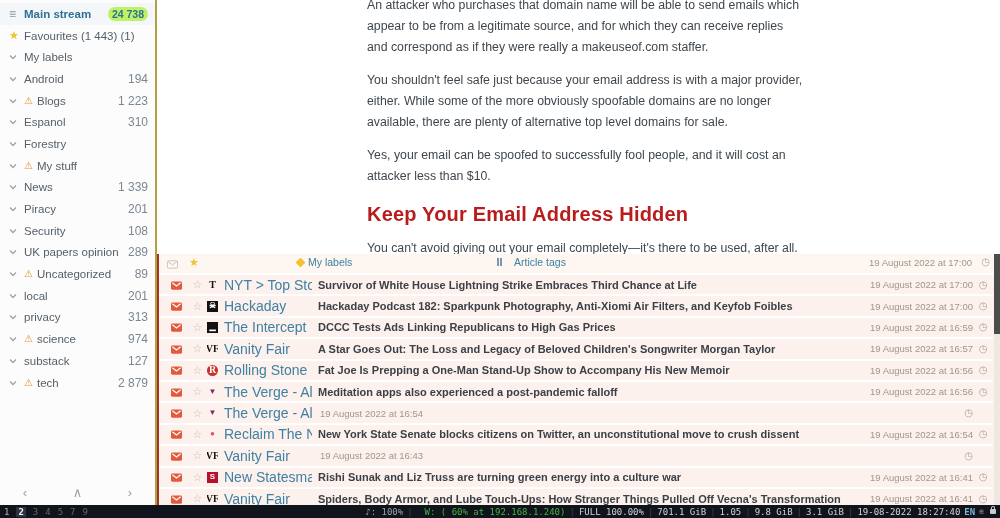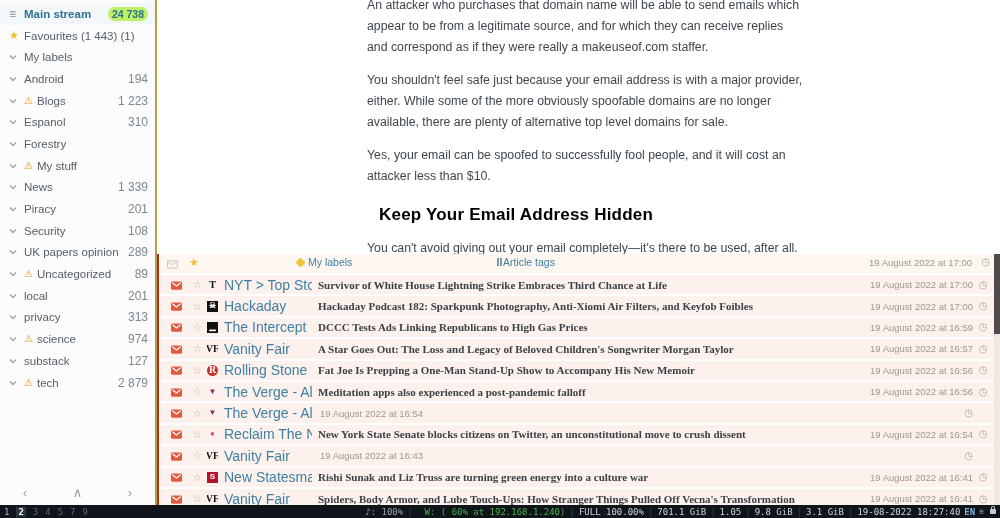--- a/index.html
+++ b/index.html
@@ -20,47 +20,47 @@
   .feed-row.fav .star{width:15px;color:#f2c230;font-size:11px;}
   .side-nav{position:absolute;bottom:6px;left:0;width:155px;display:flex;justify-content:space-around;
             color:#98a1aa;font-size:13px;line-height:1;}
   .side-nav span{cursor:pointer;}
 
   
   .content{position:absolute;left:157px;top:0;width:843px;height:427px;}
   .reader{height:254px;background:#fff;overflow:hidden;}
   .article-body{margin:-5px 0 0 210px;width:438px;font-size:12.3px;line-height:21px;color:#3f474e;}
   .article-body p{margin:0 0 12px 0;}
-  .article-body h2{font-size:17px;font-weight:bold;margin:17px 0 13px 12px;color:#000000;letter-spacing:.2px;}
+  .article-body h2{font-size:20px;font-weight:bold;margin:17px 0 13px 0;color:#b91c1c;letter-spacing:.2px;}
 
   
   .list{position:absolute;top:254px;left:0;width:843px;height:251px;background:#fcf1ec;
         border-left:2px solid #a43225;box-sizing:border-box;overflow:hidden;}
   .list-header{position:relative;height:19px;background:#fdf6f1;border-bottom:2px solid #fff;font-size:10.5px;color:#4081a3;}
   .hdr-env{position:absolute;left:8px;top:5px;}
   .hdr-star{position:absolute;left:30px;top:2px;color:#f2c230;font-size:11px;}
   .hdr-labels{position:absolute;left:138px;top:2px;display:flex;align-items:center;gap:4px;}
-  .hdr-tags{position:absolute;left:338px;top:2px;display:flex;align-items:center;gap:1px;}
+  .hdr-tags{position:absolute;left:338px;top:2px;display:flex;align-items:center;gap:12px;}
   .tag-ico{width:7px;height:7px;background:#f2c230;border-radius:1px;transform:rotate(45deg);display:inline-block;}
   .bars-ico{display:inline-flex;gap:1px;}
   .bars-ico i{width:2px;height:8px;background:#7d98ab;display:inline-block;}
   .hdr-date{position:absolute;right:28px;top:3px;font-size:9.5px;color:#a1978b;}
   .hdr-circle{position:absolute;right:10px;top:3px;}
   .circle-ico{color:#b0a79d;font-size:10px;line-height:1;}
 
   .rows{position:absolute;top:21px;left:0;right:7px;}
   .row{display:grid;grid-template-columns:24px 19px 17px 88px 1fr auto 20px;align-items:center;
        height:19.4px;border-bottom:2px solid #fff;background:#fcf1ec;padding-left:5px;}
   .row .env{justify-self:center;}
   .row .rstar{color:#cfc7bf;font-size:11px;justify-self:center;line-height:1;}
   .favicon{width:11px;height:11px;display:inline-flex;align-items:center;justify-content:center;
            font-size:8px;font-weight:bold;line-height:1;overflow:hidden;}
   .favicon.serif{font-family:"Liberation Serif",serif;font-size:10px;}
   .feedname{font-size:14px;color:#4081a3;white-space:nowrap;overflow:hidden;}
-  .rtitle{font-size:11px;font-weight:bold;color:#3c4147;white-space:nowrap;overflow:hidden;padding-left:6px;font-family:Liberation Serif, serif;}
+  .rtitle{font-size:11px;font-weight:bold;color:#3c4147;white-space:nowrap;overflow:hidden;padding-left:6px;}
   .rdate{font-size:9.5px;color:#a1978b;white-space:nowrap;padding-left:8px;}
   .row .circle-ico{justify-self:center;}
 
   .list-scroll{position:absolute;right:0;top:0;width:6px;height:251px;background:#efe7e1;}
   .list-scroll .thumb{position:absolute;top:0;left:0;width:6px;height:80px;background:#4c4c4c;}
 
   
   .statusbar{position:absolute;left:0;bottom:0;width:1000px;height:13px;background:#10151b;
              display:flex;align-items:center;font-family:"DejaVu Sans Mono",monospace;font-size:9px;color:#8d97a1;}
   .ws{display:flex;gap:7px;padding-left:4px;}

